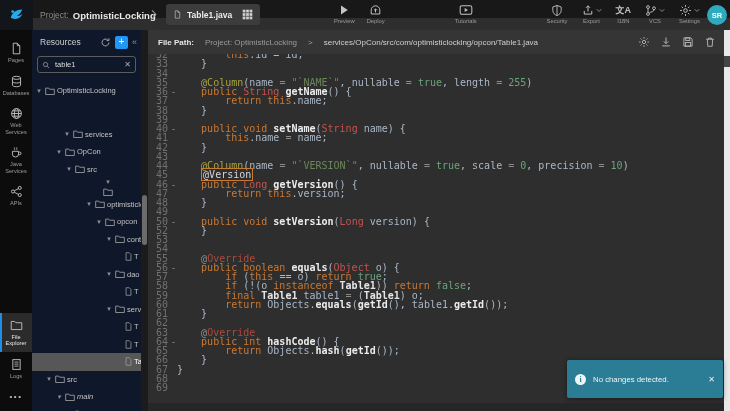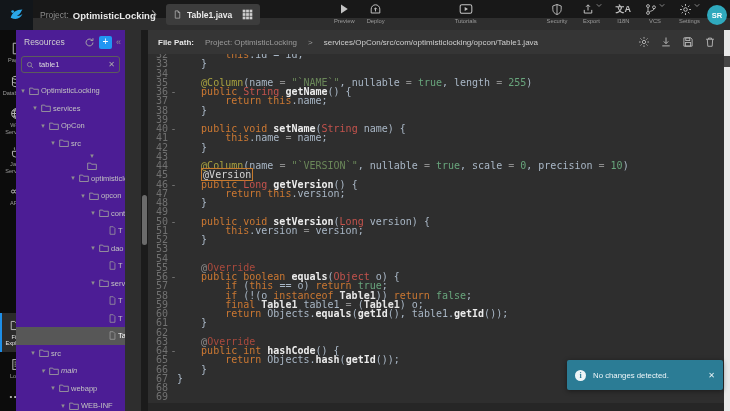--- a/index.html
+++ b/index.html
@@ -18,37 +18,37 @@
   #project .plabel{font-size:8.5px;color:#8d8d8d}
   #project .pname{font-size:9.5px;color:#e9e9e9;font-weight:bold}
   #crumb-chev{position:absolute;left:151px;top:8px;color:#9a9a9a}
   #tabchip{position:absolute;left:166px;top:4px;height:21px;width:94px;background:#3c3c3c;border-radius:3px;display:flex;align-items:center;gap:5px;padding:0 7px;box-sizing:border-box}
   #tabchip .tabname{font-size:8.5px;font-weight:bold;color:#eaeaea;flex:1;white-space:nowrap}
   .tbgroup{position:absolute;top:3px;display:flex;align-items:flex-start}
   #tb-left{left:334px;gap:12px}
   #tb-left .tbitem:nth-child(3){margin-left:58px}
   #tb-right{right:30px;gap:14px}
   .tbitem{display:flex;flex-direction:column;align-items:center;gap:1px;color:#c3c3c3;cursor:pointer}
-  .tbico{display:flex;align-items:flex-start;gap:2px;height:14px}
+  .tbico{display:flex;align-items:center;gap:2px;height:14px}
   .tblabel{font-size:5.8px;color:#9a9a9a;white-space:nowrap}
   .caret{color:#8a8a8a}
   #avatar{position:absolute;right:3px;top:5px;width:20px;height:20px;border-radius:50%;background:#2fa9bd;color:#fff;font-size:7.5px;font-weight:bold;display:flex;align-items:center;justify-content:center}
 
   
   #sidebar{position:absolute;left:0;top:30px;width:32px;height:381px;background:#0c0c0c;display:flex;flex-direction:column;align-items:stretch;padding-top:6px;box-sizing:border-box}
   .sbitem{display:flex;flex-direction:column;align-items:center;gap:2px;padding:6px 0 5px;color:#b9b9b9;cursor:pointer;position:relative}
   .sbitem .sblabel{font-size:5.6px;color:#9c9c9c;text-align:center;line-height:6.5px;width:30px;word-wrap:break-word}
   .sbitem.active{background:#2b2b2b}
   .sbitem.active::before{content:"";position:absolute;left:0;top:0;bottom:0;width:2px;background:#1e8fe8}
   .sbitem.active .sblabel{color:#e8e8e8}
   .sbitem.push{margin-top:auto}
   .sbdots{color:#bdbdbd;font-size:7px;letter-spacing:1px;text-align:center;padding:8px 0 10px}
 
   
-  #resources{position:absolute;left:16px;top:30px;width:109px;height:381px;background:#4c1d95;overflow:hidden}
+  #resources{position:absolute;left:32px;top:30px;width:109px;height:381px;background:#0f172a;overflow:hidden}
   #res-head{display:flex;align-items:center;height:24px;padding:0 4px 0 8px;gap:4px}
   #res-title{font-size:8.5px;color:#cfcfcf;flex:1}
   #res-refresh{color:#a8a8a8;cursor:pointer}
   #res-add{width:13px;height:13px;background:#2196f3;border-radius:2px;color:#fff;font-size:10px;line-height:12px;text-align:center;cursor:pointer}
   #res-collapse{color:#8f8f8f;font-size:9px;cursor:pointer}
   #res-search{margin:2px 5px 4px;height:15px;border:1px solid #5c5c5c;border-radius:3px;display:flex;align-items:center;padding:0 4px;gap:3px}
   #res-search input{flex:1;min-width:0;background:transparent;border:0;outline:0;color:#ddd;font-size:7.5px;font-family:"Liberation Sans",sans-serif}
   #res-clear{color:#aaa;font-size:8px;cursor:pointer}
   #tree{position:absolute;left:0;right:0;top:52px;bottom:0}
   .trow{height:17.5px;display:flex;align-items:center;gap:2px;color:#c2c2c2;font-size:7.5px;white-space:nowrap;overflow:hidden;cursor:pointer;box-sizing:border-box}
@@ -85,21 +85,21 @@
   .tk-pln{color:#a9b7c6}
   .tk-dim{color:#8c8c8c}
   .tk-boxed{color:#d6d6d6;border:1px solid #c77b2e;padding:0 1px;margin:-1px 0}
   #editor-bottom{height:8px;background:#262626}
 
   
   #pagescroll{position:absolute;right:0;top:30px;width:6px;height:381px;background:#e9e9e9}
   #pagescroll .thumb{position:absolute;left:0;top:26px;width:6px;height:11px;background:#454545}
 
   
-  #toast{position:absolute;left:567px;top:360px;width:156px;height:30px;background:#2b7c95;border-radius:2px;display:flex;align-items:center;gap:7px;padding:0 8px;box-sizing:border-box;box-shadow:0 1px 5px rgba(0,0,0,.45)}
+  #toast{position:absolute;left:567px;top:360px;width:156px;height:38px;background:#2b7c95;border-radius:2px;display:flex;align-items:center;gap:7px;padding:0 8px;box-sizing:border-box;box-shadow:0 1px 5px rgba(0,0,0,.45)}
   #toast-icon{width:11px;height:11px;border-radius:50%;background:#eef5f7;color:#2b7c95;font-size:8px;font-weight:bold;display:flex;align-items:center;justify-content:center;flex:none;font-family:"Liberation Serif",serif}
   #toast-icon::before{content:"i"}
   #toast-msg{flex:1;color:#eef6f9;font-size:7.8px}
   #toast-close{color:#e8f2f5;font-size:8px;cursor:pointer}
   #toast-close::before{content:"✕"}
 </style>
 </head>
 <body>
 
 <div id="topbar">
@@ -350,21 +350,21 @@
   <div id="tree">
       <div class="trow" style="padding-left: 3px;">
         <span class="tcaret">▾</span>
         <span class="ic">
           <svg width="10" height="8" viewBox="0 0 12 10">
             <path d="M.6 1.4h3.8l1 1.4h6V9.4H.6z" fill="none" stroke="currentColor" stroke-width="1.1"></path>
           </svg>
         </span>
         <span>OptimisticLocking</span>
       </div>
-      <div class="trow" style="padding-left: 15px;">
+      <div class="trow" style="padding-left: 31px; margin-top: 26px;">
         <span class="tcaret">▾</span>
         <span class="ic">
           <svg width="10" height="8" viewBox="0 0 12 10">
             <path d="M.6 1.4h3.8l1 1.4h6V9.4H.6z" fill="none" stroke="currentColor" stroke-width="1.1"></path>
           </svg>
         </span>
         <span>services</span>
       </div>
       <div class="trow" style="padding-left: 23px;">
         <span class="tcaret">▾</span>
@@ -651,25 +651,20 @@
           <span class="ln">49</span>
           <span class="fold"></span>
           <span class="codeln"></span>
         </div>
         <div class="line">
           <span class="ln">50</span>
           <span class="fold">-</span>
           <span class="codeln"><span class="tk tk-ws">    </span><span class="tk tk-kw">public void </span><span class="tk tk-meth">setVersion</span><span class="tk tk-pln">(</span><span class="tk tk-typ">Long</span><span class="tk tk-pln"> version) {</span></span>
         </div>
         <div class="line">
-          <span class="ln">51</span>
-          <span class="fold"></span>
-          <span class="codeln"><span class="tk tk-ws">        </span><span class="tk tk-kw">this</span><span class="tk tk-pln">.version </span><span class="tk tk-dim">= </span><span class="tk tk-pln">version;</span></span>
-        </div>
-        <div class="line">
           <span class="ln">52</span>
           <span class="fold"></span>
           <span class="codeln"><span class="tk tk-ws">    </span><span class="tk tk-pln">}</span></span>
         </div>
         <div class="line">
           <span class="ln">53</span>
           <span class="fold"></span>
           <span class="codeln"></span>
         </div>
         <div class="line">

